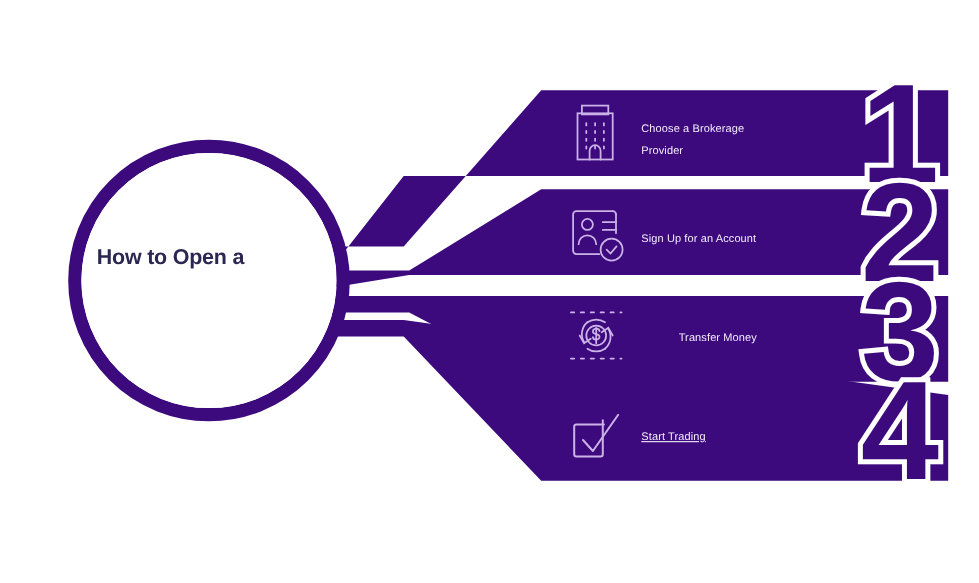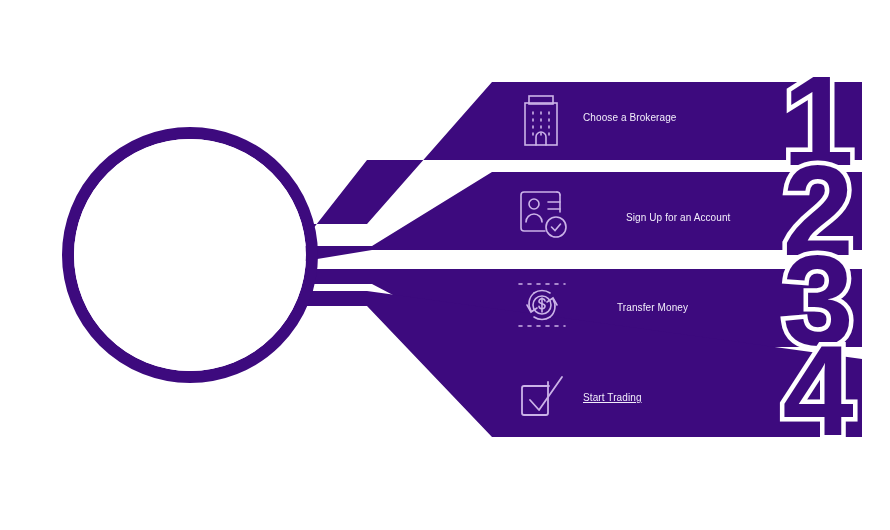--- a/index.html
+++ b/index.html
@@ -116,23 +116,25 @@
   </g>
 
   <g fill="none" stroke="#cbb3e8" stroke-width="1.8" stroke-linecap="round" stroke-linejoin="round">
     <path d="M 548,382 L 548,413 a 2,2 0 0 1 -2,2 L 524,415 a 2,2 0 0 1 -2,-2 L 522,388 a 2,2 0 0 1 2,-2 L 549,386"></path>
     <path d="M 530,400 L 539,410 L 562,377"></path>
   </g>
 
 </svg>
 
 <div class="hub-title">
+  <div>How to Open a</div>
 </div>
 
 <div class="step-label two-line" style="left:583px; top:108px;">
   <div>Choose a Brokerage</div>
+  <div>Provider</div>
 </div>
 
-<div class="step-label" style="left:583px; top:208px;margin-left:43px;">Sign Up for an Account</div>
+<div class="step-label" style="left:583px; top:208px;">Sign Up for an Account</div>
 
 <div class="step-label" style="left:583px; top:298px;margin-left:34px;">Transfer Money</div>
 
 <div class="step-label" style="left:583px; top:388px;text-decoration:underline;">Start Trading</div>
 
 </body></html>

